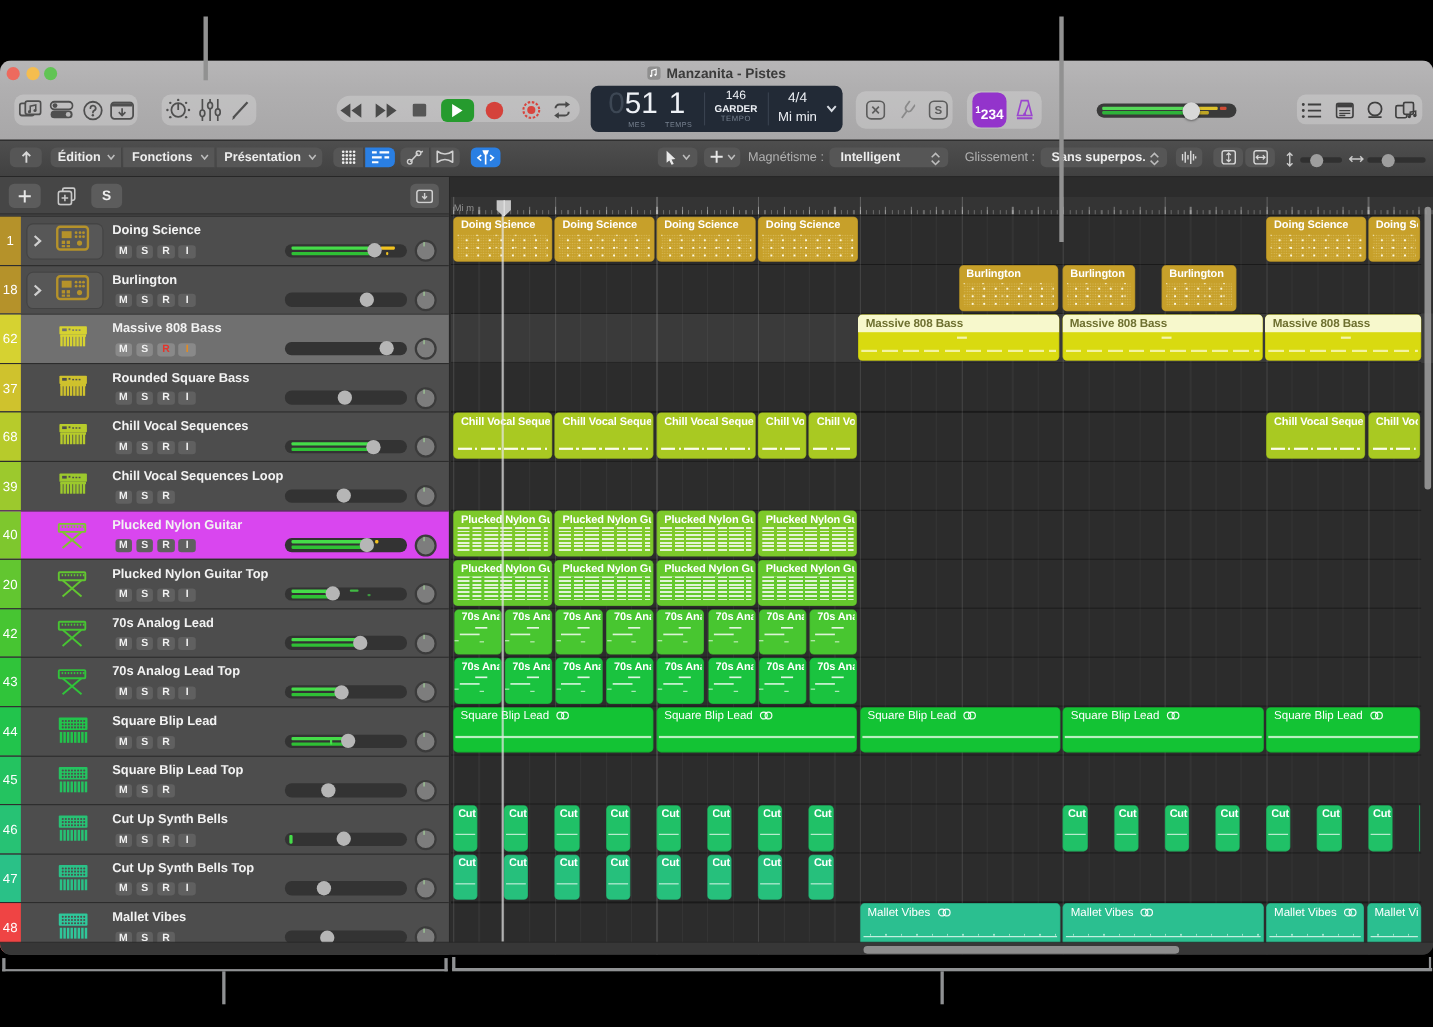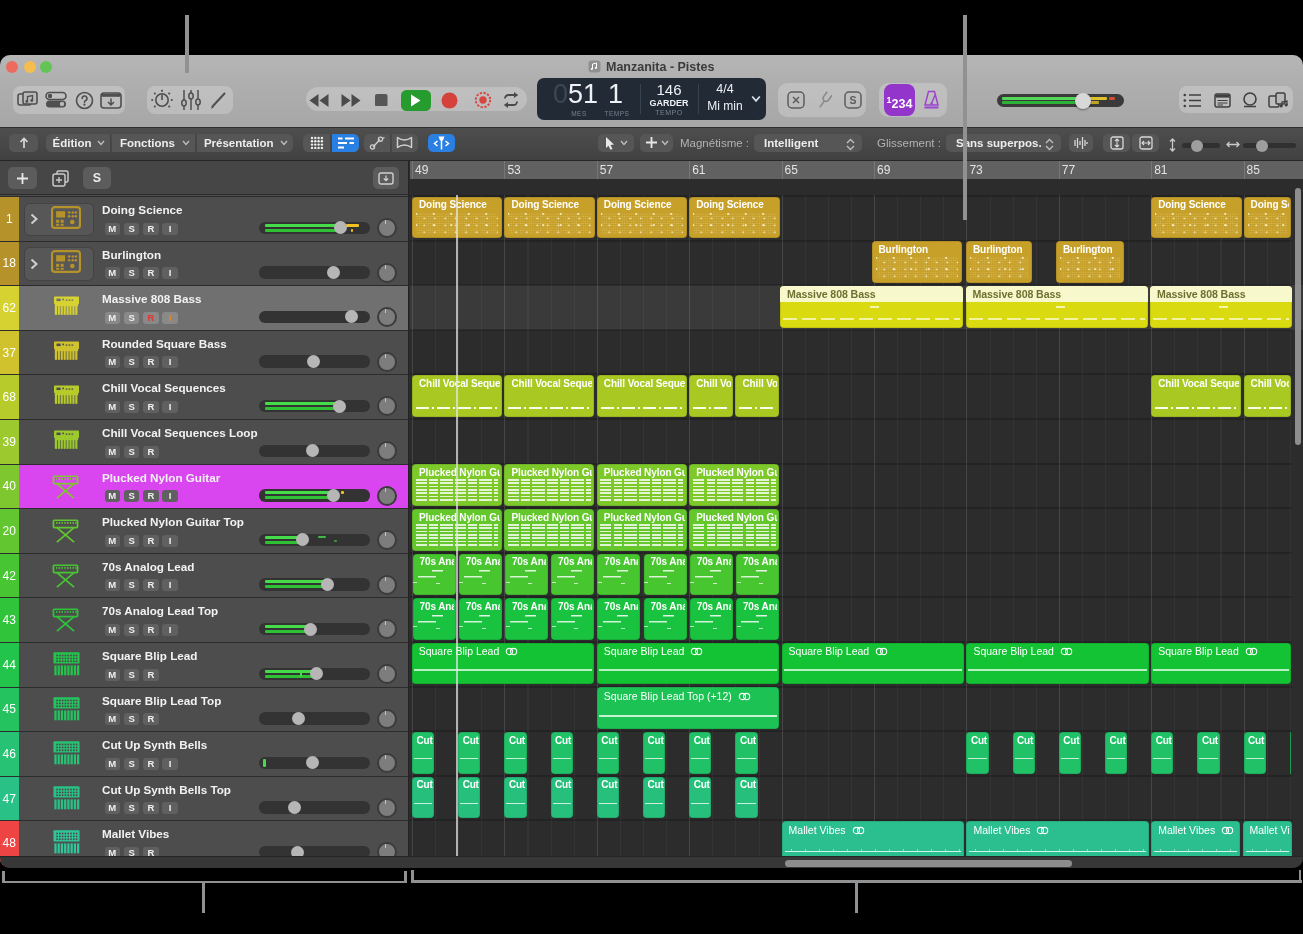--- a/index.html
+++ b/index.html
@@ -219,21 +219,21 @@
           </svg>
         </div>
 <div class="lcd">
 <span class="big" style="left:16px;color:#3d4754">0</span>
 <span class="big" style="left:31px">51</span>
 <span class="big" style="left:71px">1</span>
 <span class="lab" style="left:22px;width:40px;text-align:center">MES</span>
 <span class="lab" style="left:60px;width:40px;text-align:center">TEMPS</span>
 <div class="dv" style="left:103px"></div>
 <div class="md" style="left:104px;width:56px;top:4px">
-            <div style="font-size:15px">146</div>
+            <div style="font-size:11px">146</div>
             <div style="font-size:9px;font-weight:bold;margin-top:1.5px">GARDER</div>
             <div style="font-size:7px;color:#76808f;margin-top:1px;letter-spacing:.5px">TEMPO</div>
           </div>
 <div class="dv" style="left:161px"></div>
 <div class="md" style="left:162px;width:52px;top:5px">
             <div style="font-size:12.5px">4/4</div>
             <div style="font-size:12px;margin-top:4px">Mi min</div>
           </div>
 <svg style="position:absolute;left:214px;top:17px" width="10" height="8" viewBox="0 0 10 8">
             <polyline points="1.2,1.5 5,5.8 8.8,1.5" fill="none" stroke="#d7dbe2" stroke-width="1.8"></polyline>
@@ -1102,31 +1102,27 @@
           <div class="sld">
             <u style="left:31.5px"></u>
           </div>
           <div class="pan">
             <em></em>
           </div>
         </div>
 
 </div>
 <div class="ruler">
-<div class="rnums">
-<span style="left:5.5px">49</span>
-<span style="left:97.9px">53</span>
-<span style="left:190.3px">57</span>
-<span style="left:282.7px">61</span>
-<span style="left:375.1px">65</span>
-<span style="left:467.5px">69</span>
-<span style="left:559.9px">73</span>
-<span style="left:652.3px">77</span>
-<span style="left:744.7px">81</span>
-<span style="left:837.1px">85</span>
+<div class="rticks">
+          <i></i>
+          <span class="mim">Mi m</span>
+<svg class="phead" width="16" height="16.5" viewBox="0 0 16 16.5">
+            <path d="M1.5 1h13v9L8 16 1.5 10z" fill="#c6c6c6"></path>
+            <path d="M7.7 1h1.4v14.5h-1.4z" fill="#dedede"></path>
+          </svg>
 </div>
 </div>
 <div class="tl">
 <div class="lane"></div>
 <div class="grid"></div>
 <div class="reg ds" style="left:2.5px;top:1.8px;width:90.4px">
           <div class="rnm">Doing Science</div>
           <div class="dots"></div>
         </div>
 
@@ -1345,26 +1341,20 @@
             </svg></div>
         </div>
 
 <div class="reg sq" style="left:741.7px;top:447.8px;width:140.3px">
           <div class="rnm">Square Blip Lead<svg class="lp" width="13" height="9" viewBox="0 0 13 9">
               <circle cx="4.4" cy="4.5" r="3.1" fill="none" stroke="rgba(255,255,255,.95)" stroke-width="1.1"></circle>
               <circle cx="8.6" cy="4.5" r="3.1" fill="none" stroke="rgba(255,255,255,.95)" stroke-width="1.1"></circle>
             </svg></div>
         </div>
 
-<div class="reg sqtop" style="left:187.3px;top:492.4px;width:182.3px">
-          <div class="rnm">Square Blip Lead Top (+12)<svg class="lp" width="13" height="9" viewBox="0 0 13 9">
-              <circle cx="4.4" cy="4.5" r="3.1" fill="none" stroke="rgba(255,255,255,.95)" stroke-width="1.1"></circle>
-              <circle cx="8.6" cy="4.5" r="3.1" fill="none" stroke="rgba(255,255,255,.95)" stroke-width="1.1"></circle>
-            </svg></div>
-        </div>
 
 <div class="reg cut" style="left:2.5px;top:537.0px;width:22.3px">
           <div class="rnm">Cut</div>
         </div>
 
 <div class="reg cut" style="left:48.7px;top:537.0px;width:22.3px">
           <div class="rnm">Cut</div>
         </div>
 
 <div class="reg cut" style="left:94.9px;top:537.0px;width:22.3px">

